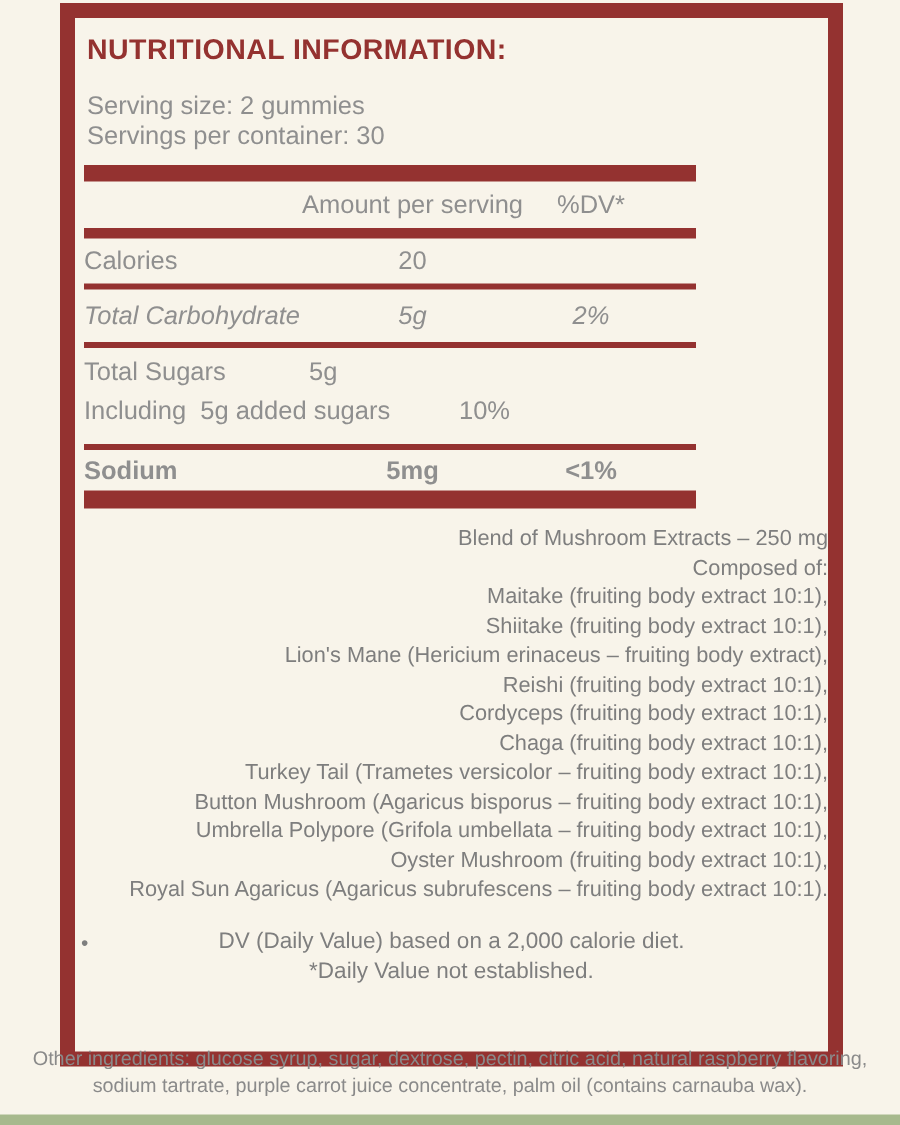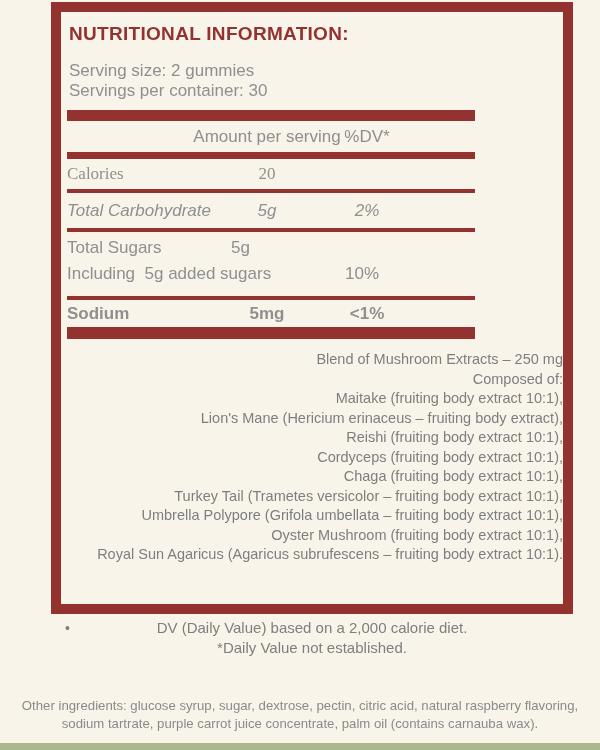--- a/index.html
+++ b/index.html
@@ -14,23 +14,22 @@
   html,body{width:600px;height:750px;}
   body{
     position:relative;
     background:var(--cream);
     font-family:"Liberation Sans","DejaVu Sans",sans-serif;
     overflow:hidden;
   }
   .panel{
     position:absolute;
     left:40px;top:2px;
-    width:522px;height:612px;
+    width:522px;height:709px;
     border:10px solid var(--red);
-    margin-left:11px;
   }
   .title{
     position:absolute;left:8px;top:11px;
     font-size:19px;font-weight:bold;
     letter-spacing:.3px;
     color:var(--red);
     white-space:nowrap;
   }
   .serving-block{
     position:absolute;left:8px;top:49px;
@@ -46,37 +45,37 @@
   .bar.thick{height:11px;}
   .bar.mid{height:7px;}
   .bar.thin{height:4px;}
   .bar.bottom{height:12px;}
   .trow{
     display:grid;
     grid-template-columns:150px 100px 100px 1fr;
     align-items:center;
     font-size:17px;
     color:var(--gray);
+    gap:19px;
   }
   .trow .lbl{white-space:nowrap;}
   .trow .amt,.trow .dv{justify-self:center;white-space:nowrap;}
   .row-header{height:31px;}
-  .row-calories{height:30px;font-family:Liberation Serif, serif;}
+  .row-calories{height:30px;}
   .row-carb{height:35px;font-style:italic;}
   .row-sodium{height:27px;font-weight:bold;}
   .sugars-block{
     padding:3px 0 9px 0;
     font-size:17px;color:var(--gray);
   }
   .sugars-line{
     display:grid;
     grid-template-columns:150px 100px 100px 1fr;
     align-items:center;
     height:26px;
-    gap:14px;
   }
   .sugars-line .span2{grid-column:1/3;white-space:pre;}
   .blend{
     position:absolute;left:0;top:338px;
     width:502px;
     text-align:right;
     font-size:14.5px;line-height:19.5px;
     color:var(--blend-gray);
   }
   .footnote{
@@ -163,25 +162,27 @@
       <div class="dv">&lt;1%</div>
     </div>
 
     <div class="bar bottom"></div>
   </div>
 
   <div class="blend">
     <div>Blend of Mushroom Extracts – 250 mg</div>
     <div>Composed of:</div>
     <div>Maitake (fruiting body extract 10:1),</div>
+    <div>Shiitake (fruiting body extract 10:1),</div>
     <div>Lion's Mane (Hericium erinaceus – fruiting body extract),</div>
     <div>Reishi (fruiting body extract 10:1),</div>
     <div>Cordyceps (fruiting body extract 10:1),</div>
     <div>Chaga (fruiting body extract 10:1),</div>
     <div>Turkey Tail (Trametes versicolor – fruiting body extract 10:1),</div>
+    <div>Button Mushroom (Agaricus bisporus – fruiting body extract 10:1),</div>
     <div>Umbrella Polypore (Grifola umbellata – fruiting body extract 10:1),</div>
     <div>Oyster Mushroom (fruiting body extract 10:1),</div>
     <div>Royal Sun Agaricus (Agaricus subrufescens – fruiting body extract 10:1).</div>
   </div>
 
   <div class="footnote">
     <span class="bullet">•</span>
     <div>DV (Daily Value) based on a 2,000 calorie diet.</div>
     <div>*Daily Value not established.</div>
   </div>

